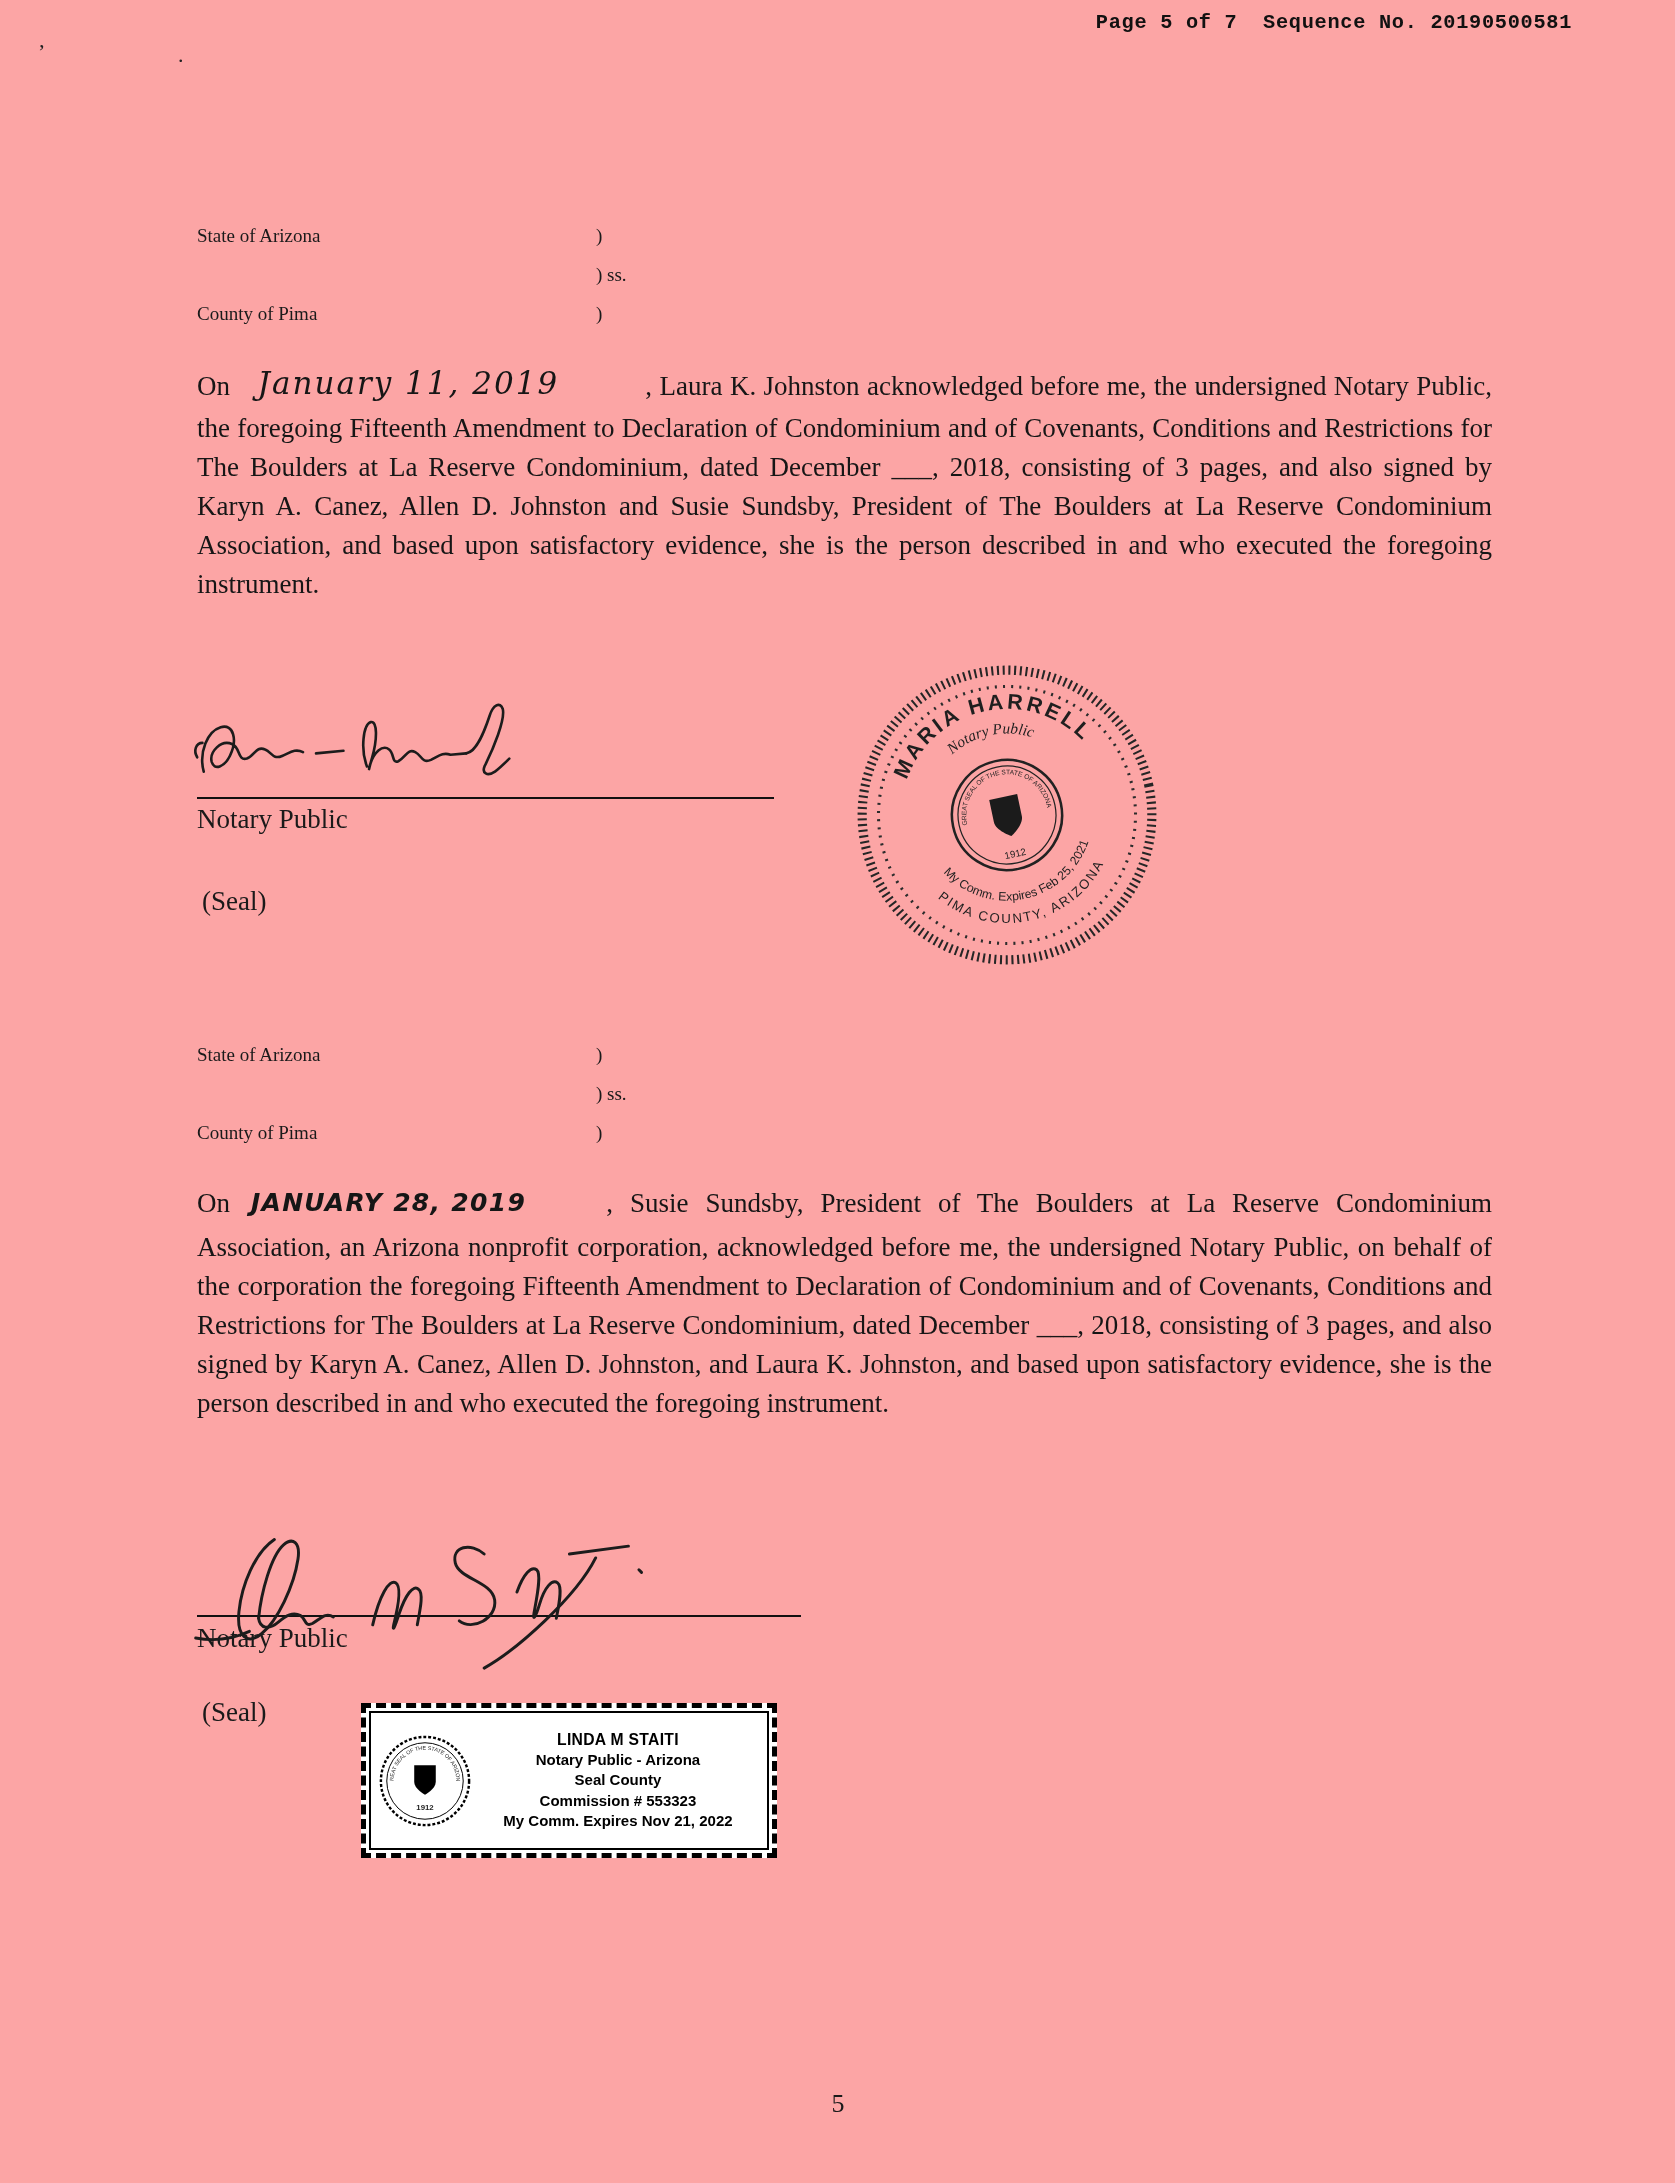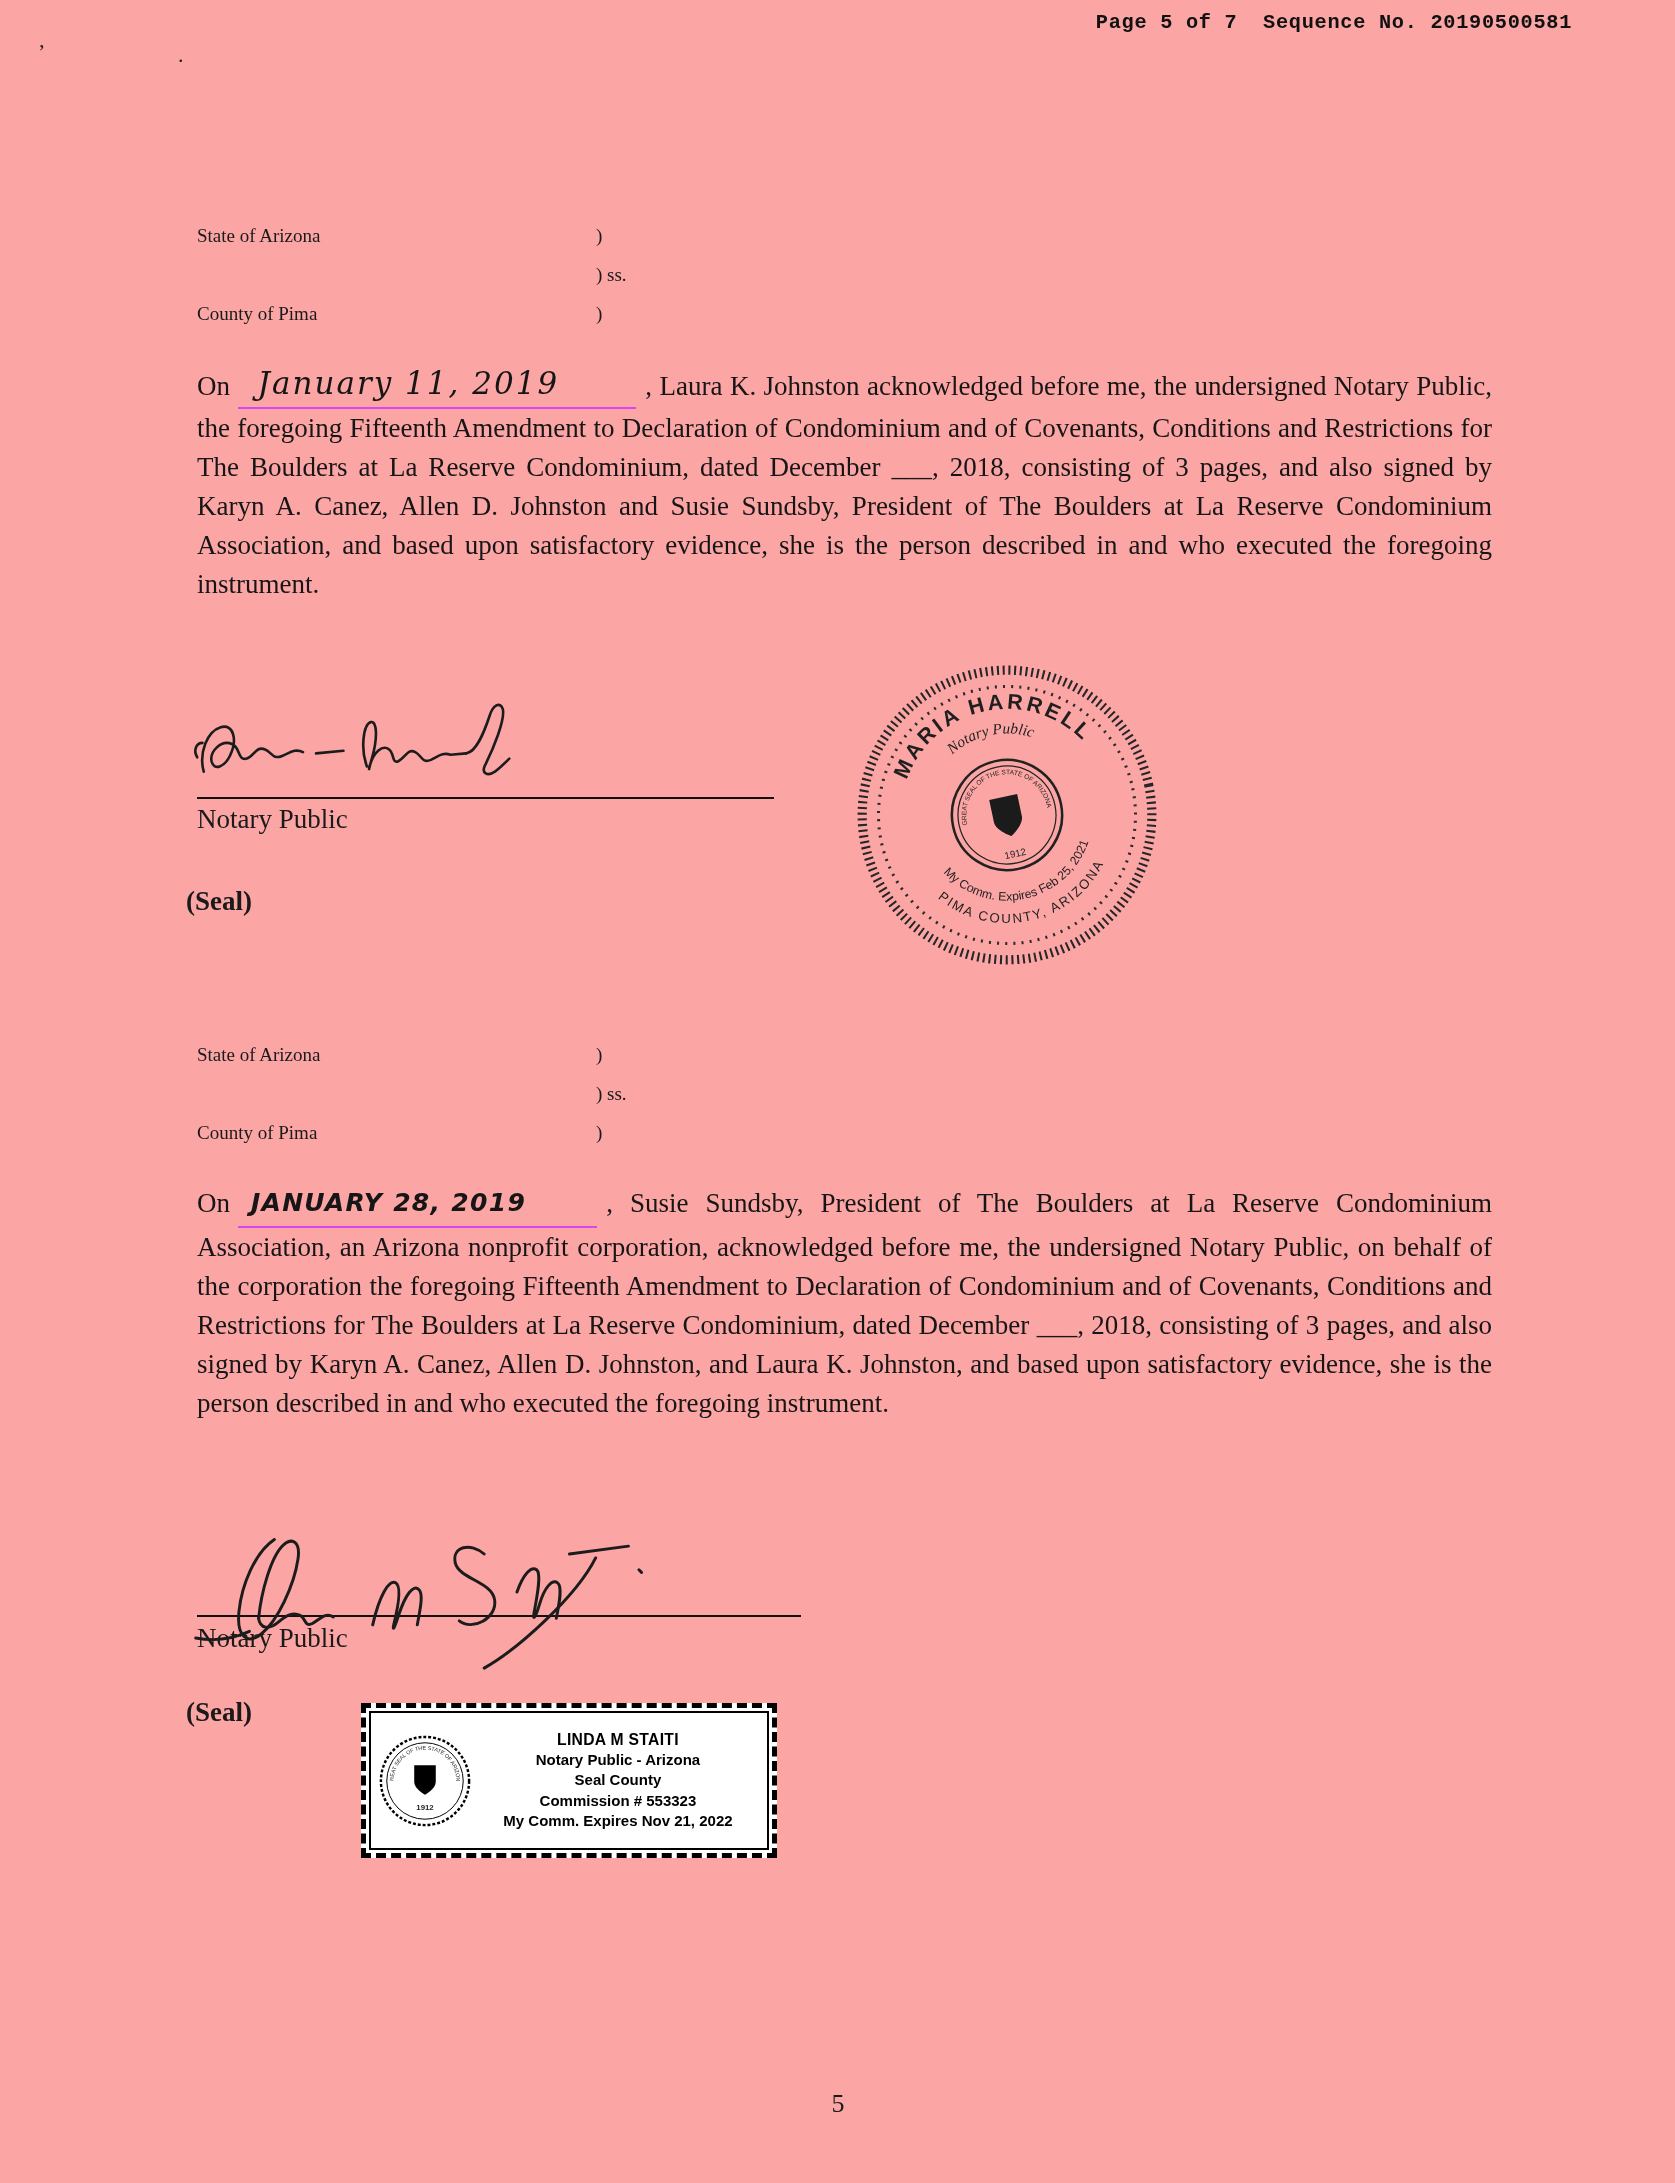--- a/index.html
+++ b/index.html
@@ -26,38 +26,38 @@
   .venue-label { width:399px; }
   .venue-paren { white-space:pre; }
 
   
   .ack-para {
     position:absolute; left:197px; width:1295px;
     font-size:27px; line-height:39px; text-align:justify; color:#161616;
   }
   .ack-1 { top:365px; }
   .ack-2 { top:1184px; }
-  .blank { display:inline-block; border-bottom:2px solid #d946ef; margin:0 9.2px 0 7.9px; }
+  .blank { display:inline-block; border-bottom:2px solid #fca5a5; margin:0 9.2px 0 7.9px; }
   .blank1 { padding:0 77px 1.3px 19.7px; }
   .blank2 { padding:0 71px 2.6px 13px; }
   .hand  { display:inline-block; position:relative; top:-1.3px; }
   .hand1 { font-family:"DejaVu Serif", serif; font-style:italic; font-size:31px; letter-spacing:2px; }
   .hand2 { font-family:"DejaVu Sans", sans-serif; font-style:italic; font-weight:700; font-size:25px; letter-spacing:1.3px; }
 
   
   .sig-svg { position:absolute; z-index:3; }
   .sig-1 { left:191px; top:692px; width:459px; height:111px; }
   .sig-2 { left:176px; top:1512px; width:577px; height:164px; }
   .sig-line { position:absolute; border-top:2px solid #111; height:0; }
   .sig-line-1 { left:197px; top:797px; width:577px; }
   .sig-line-2 { left:197px; top:1615px; width:604px; }
   .np-label { position:absolute; left:197px; font-size:27px; }
   .np-label-1 { top:804px; }
   .np-label-2 { top:1623px; }
-  .seal-label { position:absolute; left:186px; font-size:27px;font-weight:bold; }
+  .seal-label { position:absolute; left:202px; font-size:27px; }
   .seal-label-1 { top:886px; }
   .seal-label-2 { top:1697px; }
 
   
   .round-seal { position:absolute; left:854px; top:662px; width:306px; height:306px; }
 
   
   .stamp { position:absolute; left:361px; top:1703px; width:416px; height:155px; }
   .stamp-outer { width:100%; height:100%; border:5.2px dashed #000; padding:3.3px; background:#fff; }
   .stamp-inner {

